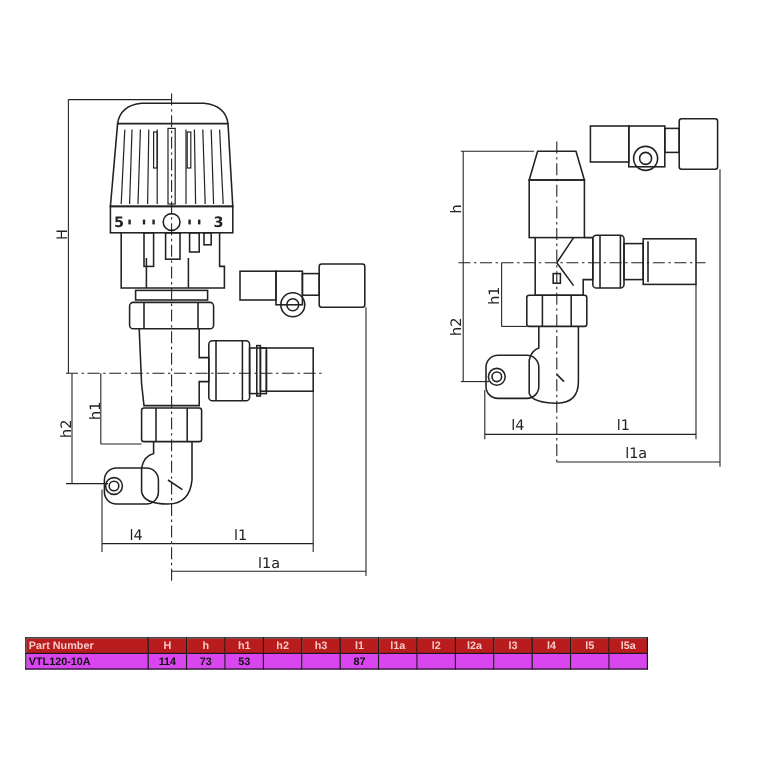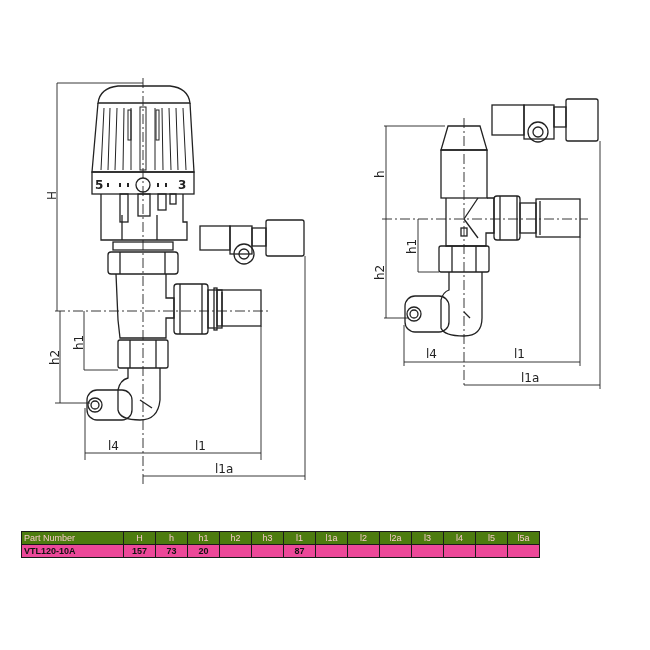--- a/index.html
+++ b/index.html
@@ -1,23 +1,23 @@
 <!DOCTYPE html>
 <html><head>
 <meta charset="utf-8">
 <style>
   html, body { margin:0; padding:0; background:#ffffff; }
   body { width:650px; height:650px; position:relative; overflow:hidden; font-family:"Liberation Sans", sans-serif; }
   .drawing { position:absolute; left:0; top:0; width:650px; height:520px; }
   .drawing svg { width:650px; height:520px; display:block; }
   .spec-table { position:absolute; left:21px; top:531px; border-collapse:collapse; table-layout:fixed; }
   .spec-table th, .spec-table td { border:1.5px solid #1a1a1a; height:12px; padding:0 2px; font-size:9px; line-height:11px; font-weight:bold; }
-  .spec-table th { background:#4d7c0f; color:#f7c9c9; text-align:center; font-weight:normal; }
+  .spec-table th { background:#b91c1c; color:#f7c9c9; text-align:center; font-weight:bold; }
   .spec-table th.first { text-align:left; }
-  .spec-table td { background:#ec4899; color:#111; text-align:center; }
+  .spec-table td { background:#d946ef; color:#111; text-align:center; }
   .spec-table td.first { text-align:left; }
   .col-first { width:102px; }
   .col { width:32px; }
   .lbl { font-family:"DejaVu Sans", sans-serif; font-size:12px; fill:#222; }
 </style>
 </head>
 <body>
 
 <div class="drawing">
 <svg viewBox="0 0 650 520" xmlns="http://www.w3.org/2000/svg" fill="none" stroke="#222" stroke-width="1.3">
@@ -211,23 +211,23 @@
       <th>l2a</th>
       <th>l3</th>
       <th>l4</th>
       <th>l5</th>
       <th>l5a</th>
     </tr>
   </thead>
   <tbody>
     <tr>
       <td class="first">VTL120-10A</td>
-      <td>157</td>
+      <td>114</td>
       <td>73</td>
-      <td>20</td>
+      <td>53</td>
       <td></td>
       <td></td>
       <td>87</td>
       <td></td>
       <td></td>
       <td></td>
       <td></td>
       <td></td>
       <td></td>
       <td></td>

